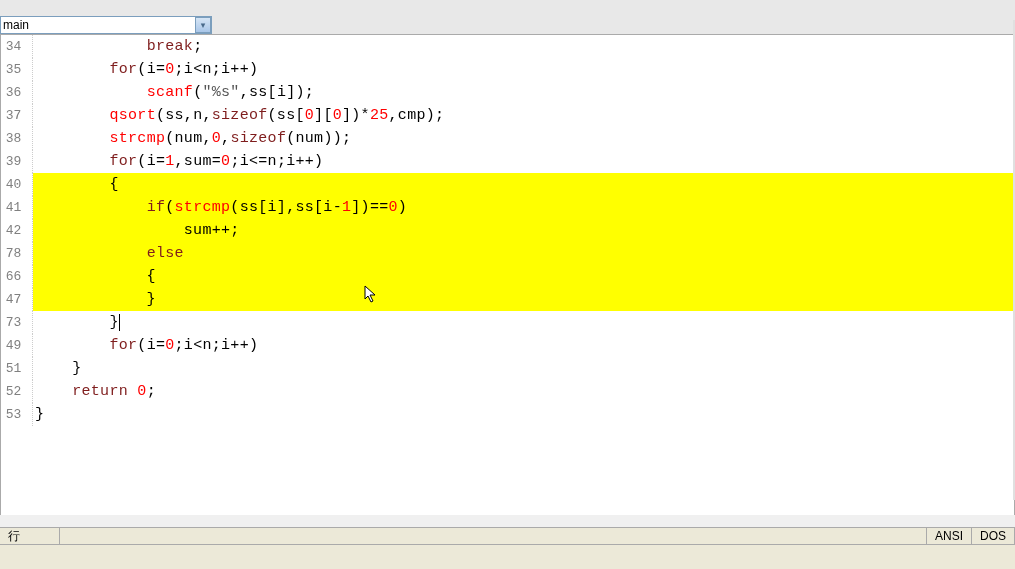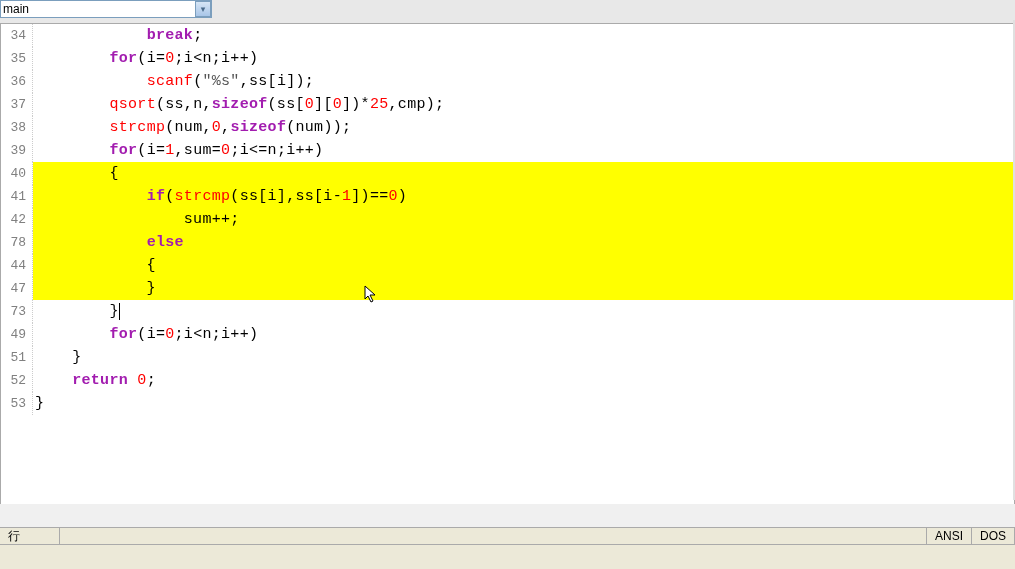--- a/index.html
+++ b/index.html
@@ -6,25 +6,25 @@
     body {
       font-family: "Courier New", monospace;
       font-size: 15px;
       background: #f0f0f0;
       overflow: hidden;
       width: 1015px;
       height: 569px;
       position: relative;
     }
     .top-bar {
-      height: 24px;
+      height: 35px;
       background: #e8e8e8;
       border-bottom: 1px solid #aaa;
       display: flex;
-      align-items: flex-start;
+      align-items: flex-end;
     }
     .dropdown {
       width: 212px;
       height: 18px;
       background: white;
       border: 1px solid #7b9ebd;
       font-family: sans-serif;
       font-size: 12px;
       padding-left: 2px;
       display: flex;
@@ -50,35 +50,35 @@
       border-left: 1px solid #aaa;
     }
     .code-line {
       display: flex;
       height: 23px;
       line-height: 23px;
       white-space: pre;
     }
     .gutter {
       width: 32px;
-      text-align: right;
+      text-align: center;
       padding-right: 6px;
       color: #808080;
       background: white;
       border-right: 1px dotted #ccc;
       font-size: 13px;
       flex-shrink: 0;
     }
     .code-content {
       padding-left: 2px;
       flex: 1;
       letter-spacing: 0.3px;
     }
     .highlighted { background: #ffff00; }
-    .kw-blue { color: #a21caf; font-weight: bold; }
+    .kw-blue { color: #7f1d1d; }
     .kw-red { color: #ff0000; }
     .kw-gray { color: #555555; }
     .kw-black { color: #000000; }
     .cursor-blink {
       display: inline-block;
       width: 1px;
       height: 17px;
       background: black;
       vertical-align: middle;
     }
@@ -144,21 +144,21 @@
     <div class="code-line"><div class="gutter">34</div><div class="code-content"><span class="kw-black">            </span><span class="kw-blue">break</span><span class="kw-black">;</span></div></div>
     <div class="code-line"><div class="gutter">35</div><div class="code-content"><span class="kw-black">        </span><span class="kw-blue">for</span><span class="kw-black">(i=</span><span class="kw-red">0</span><span class="kw-black">;i&lt;n;i++)</span></div></div>
     <div class="code-line"><div class="gutter">36</div><div class="code-content"><span class="kw-black">            </span><span class="kw-red">scanf</span><span class="kw-black">(</span><span class="kw-gray">"%s"</span><span class="kw-black">,ss[i]);</span></div></div>
     <div class="code-line"><div class="gutter">37</div><div class="code-content"><span class="kw-black">        </span><span class="kw-red">qsort</span><span class="kw-black">(ss,n,</span><span class="kw-blue">sizeof</span><span class="kw-black">(ss[</span><span class="kw-red">0</span><span class="kw-black">][</span><span class="kw-red">0</span><span class="kw-black">])*</span><span class="kw-red">25</span><span class="kw-black">,cmp);</span></div></div>
     <div class="code-line"><div class="gutter">38</div><div class="code-content"><span class="kw-black">        </span><span class="kw-red">strcmp</span><span class="kw-black">(num,</span><span class="kw-red">0</span><span class="kw-black">,</span><span class="kw-blue">sizeof</span><span class="kw-black">(num));</span></div></div>
     <div class="code-line"><div class="gutter">39</div><div class="code-content"><span class="kw-black">        </span><span class="kw-blue">for</span><span class="kw-black">(i=</span><span class="kw-red">1</span><span class="kw-black">,sum=</span><span class="kw-red">0</span><span class="kw-black">;i&lt;=n;i++)</span></div></div>
     <div class="code-line"><div class="gutter">40</div><div class="code-content highlighted"><span class="kw-black">        {</span></div></div>
     <div class="code-line"><div class="gutter">41</div><div class="code-content highlighted"><span class="kw-black">            </span><span class="kw-blue">if</span><span class="kw-black">(</span><span class="kw-red">strcmp</span><span class="kw-black">(ss[i],ss[i-</span><span class="kw-red">1</span><span class="kw-black">])==</span><span class="kw-red">0</span><span class="kw-black">)</span></div></div>
     <div class="code-line"><div class="gutter">42</div><div class="code-content highlighted"><span class="kw-black">                sum++;</span></div></div>
     <div class="code-line"><div class="gutter">78</div><div class="code-content highlighted"><span class="kw-black">            </span><span class="kw-blue">else</span></div></div>
-    <div class="code-line"><div class="gutter">44</div><div class="code-content highlighted"><span class="kw-black">            {</span></div></div>
+    <div class="code-line"><div class="gutter">66</div><div class="code-content highlighted"><span class="kw-black">            {</span></div></div>
     <div class="code-line"><div class="gutter">47</div><div class="code-content highlighted"><span class="kw-black">            }</span></div></div>
     <div class="code-line"><div class="gutter">73</div><div class="code-content"><span class="kw-black">        }</span><span class="cursor-blink"></span></div></div>
     <div class="code-line"><div class="gutter">49</div><div class="code-content"><span class="kw-black">        </span><span class="kw-blue">for</span><span class="kw-black">(i=</span><span class="kw-red">0</span><span class="kw-black">;i&lt;n;i++)</span></div></div>
     <div class="code-line"><div class="gutter">51</div><div class="code-content"><span class="kw-black">    }</span></div></div>
     <div class="code-line"><div class="gutter">52</div><div class="code-content"><span class="kw-black">    </span><span class="kw-blue">return</span><span class="kw-black"> </span><span class="kw-red">0</span><span class="kw-black">;</span></div></div>
     <div class="code-line"><div class="gutter">53</div><div class="code-content"><span class="kw-black">}</span></div></div>
   </div>
 
 <div class="scrollbar-right"></div>
 

